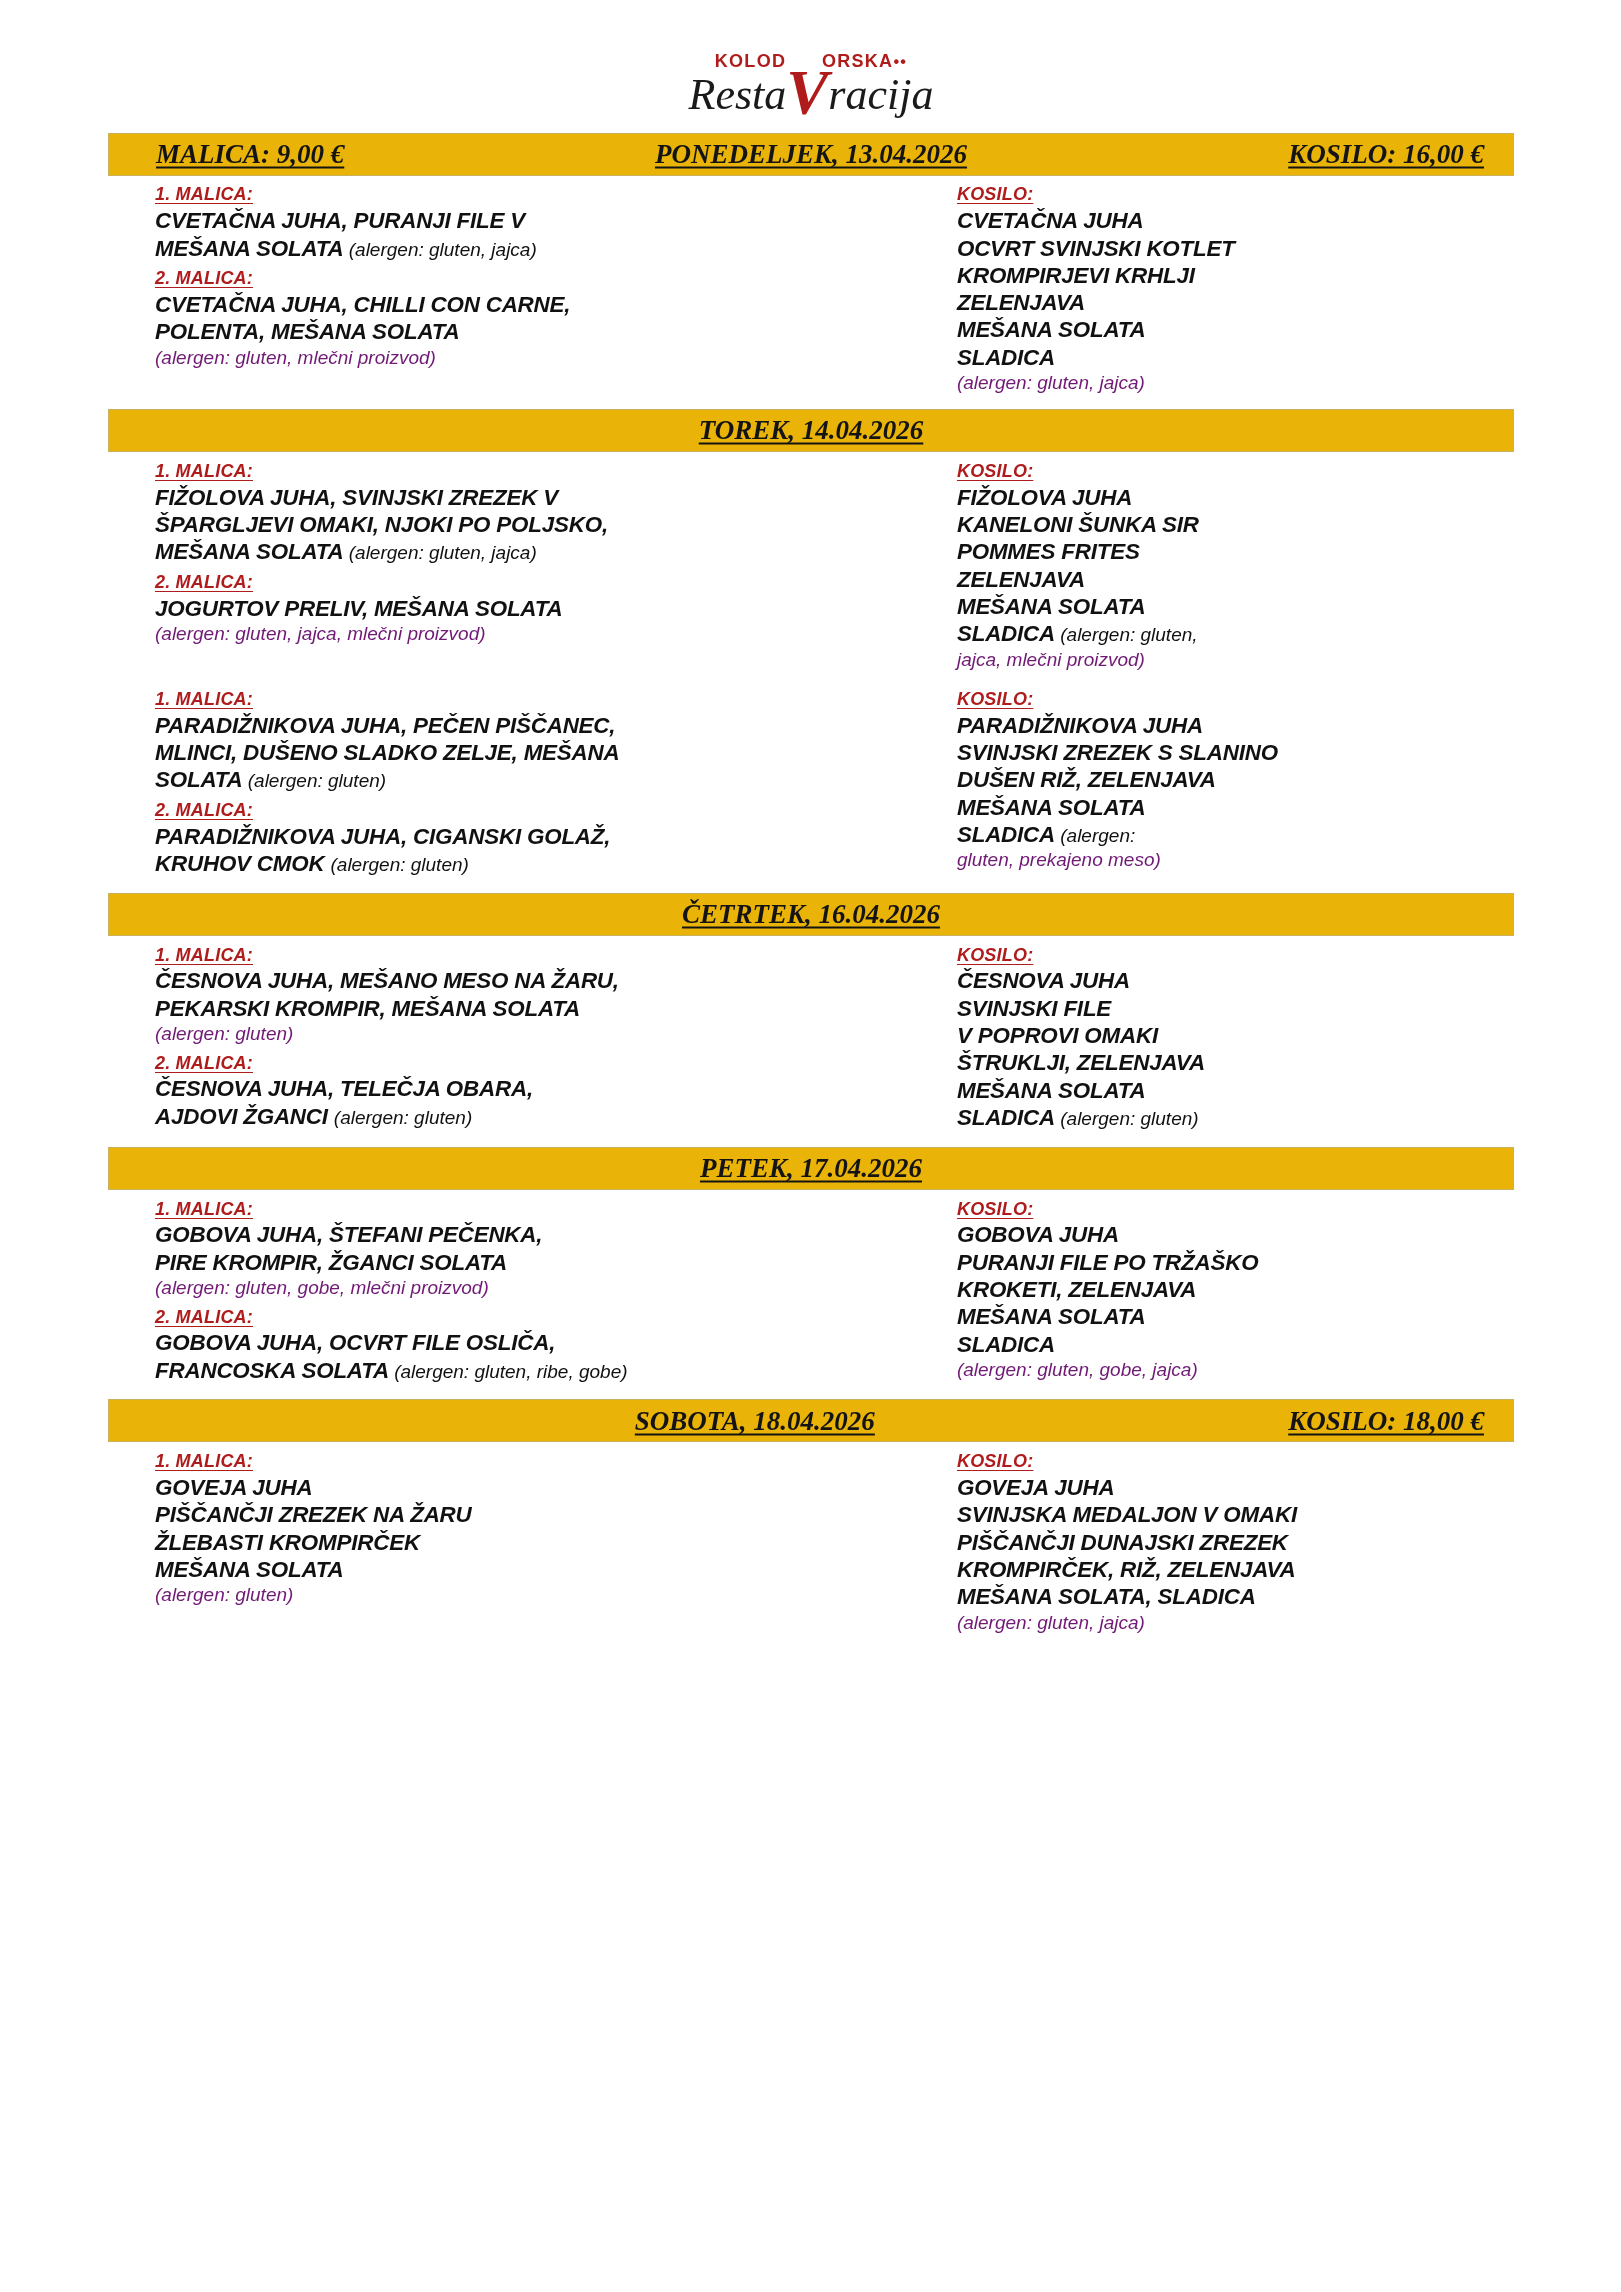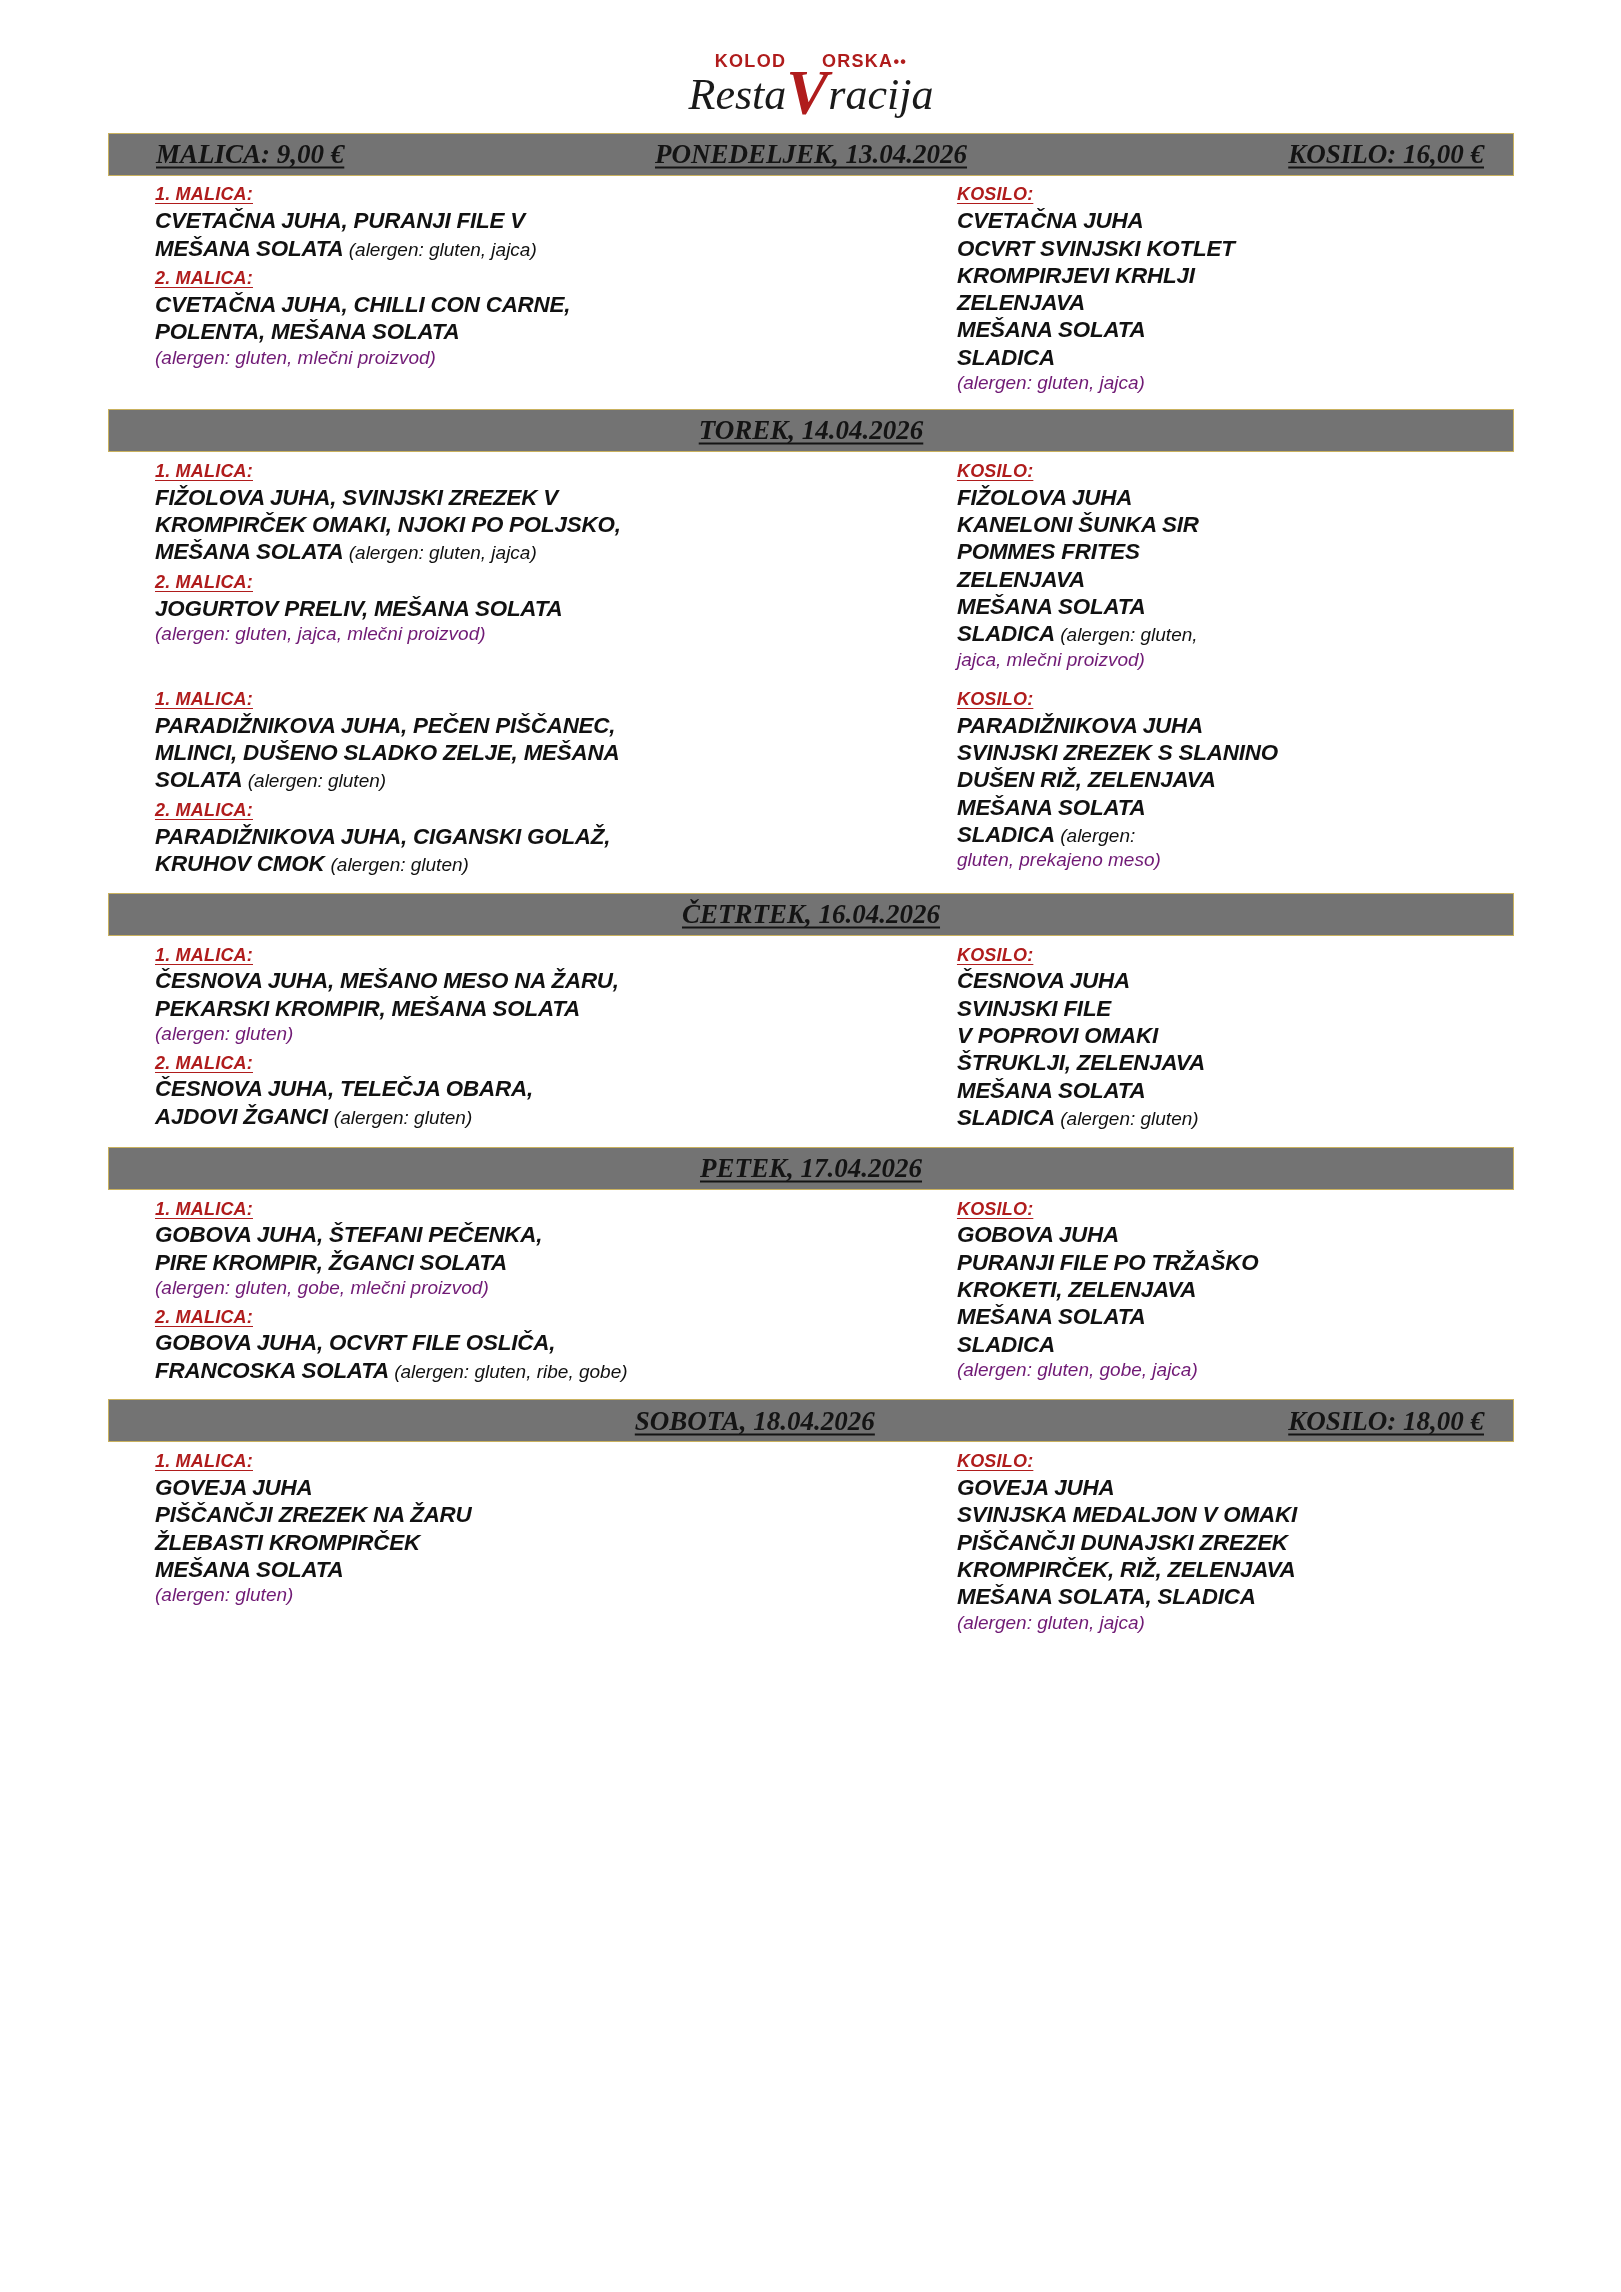--- a/index.html
+++ b/index.html
@@ -64,21 +64,21 @@
 
   
   .menu {
     width: 1406px;
     margin: 0 auto;
     position: relative;
   }
 
   
   .day-band {
-    background: #737373;
+    background: #eab308;
     border: 0.9px solid #c9b15e;
     height: 43px;
     position: relative;
     box-sizing: border-box;
     margin-top: 5.4px;
     text-decoration: underline;
   }
   .day-band.first { margin-top: 0; }
   .day-band .band-inner {
     position: relative;
@@ -211,21 +211,21 @@
 
     <div class="day-band">
       <div class="band-inner">
         <span class="band-center">TOREK, 14.04.2026</span>
       </div>
     </div>
     <div class="day-body">
       <div class="col col-left">
         <div class="sublabel">1. MALICA:</div>
         <div class="line">FIŽOLOVA JUHA, SVINJSKI ZREZEK V</div>
-        <div class="line">KROMPIRČEK OMAKI, NJOKI PO POLJSKO,</div>
+        <div class="line">ŠPARGLJEVI OMAKI, NJOKI PO POLJSKO,</div>
         <div class="line"><span>MEŠANA SOLATA</span> <span class="alg">(alergen: gluten, jajca)</span></div>
         <div class="sublabel second">2. MALICA:</div>
         <div class="line">JOGURTOV PRELIV, MEŠANA SOLATA</div>
         <div class="alg-line">(alergen: gluten, jajca, mlečni proizvod)</div>
       </div>
       <div class="col col-right">
         <div class="sublabel">KOSILO:</div>
         <div class="line">FIŽOLOVA JUHA</div>
         <div class="line">KANELONI ŠUNKA SIR</div>
         <div class="line">POMMES FRITES</div>

